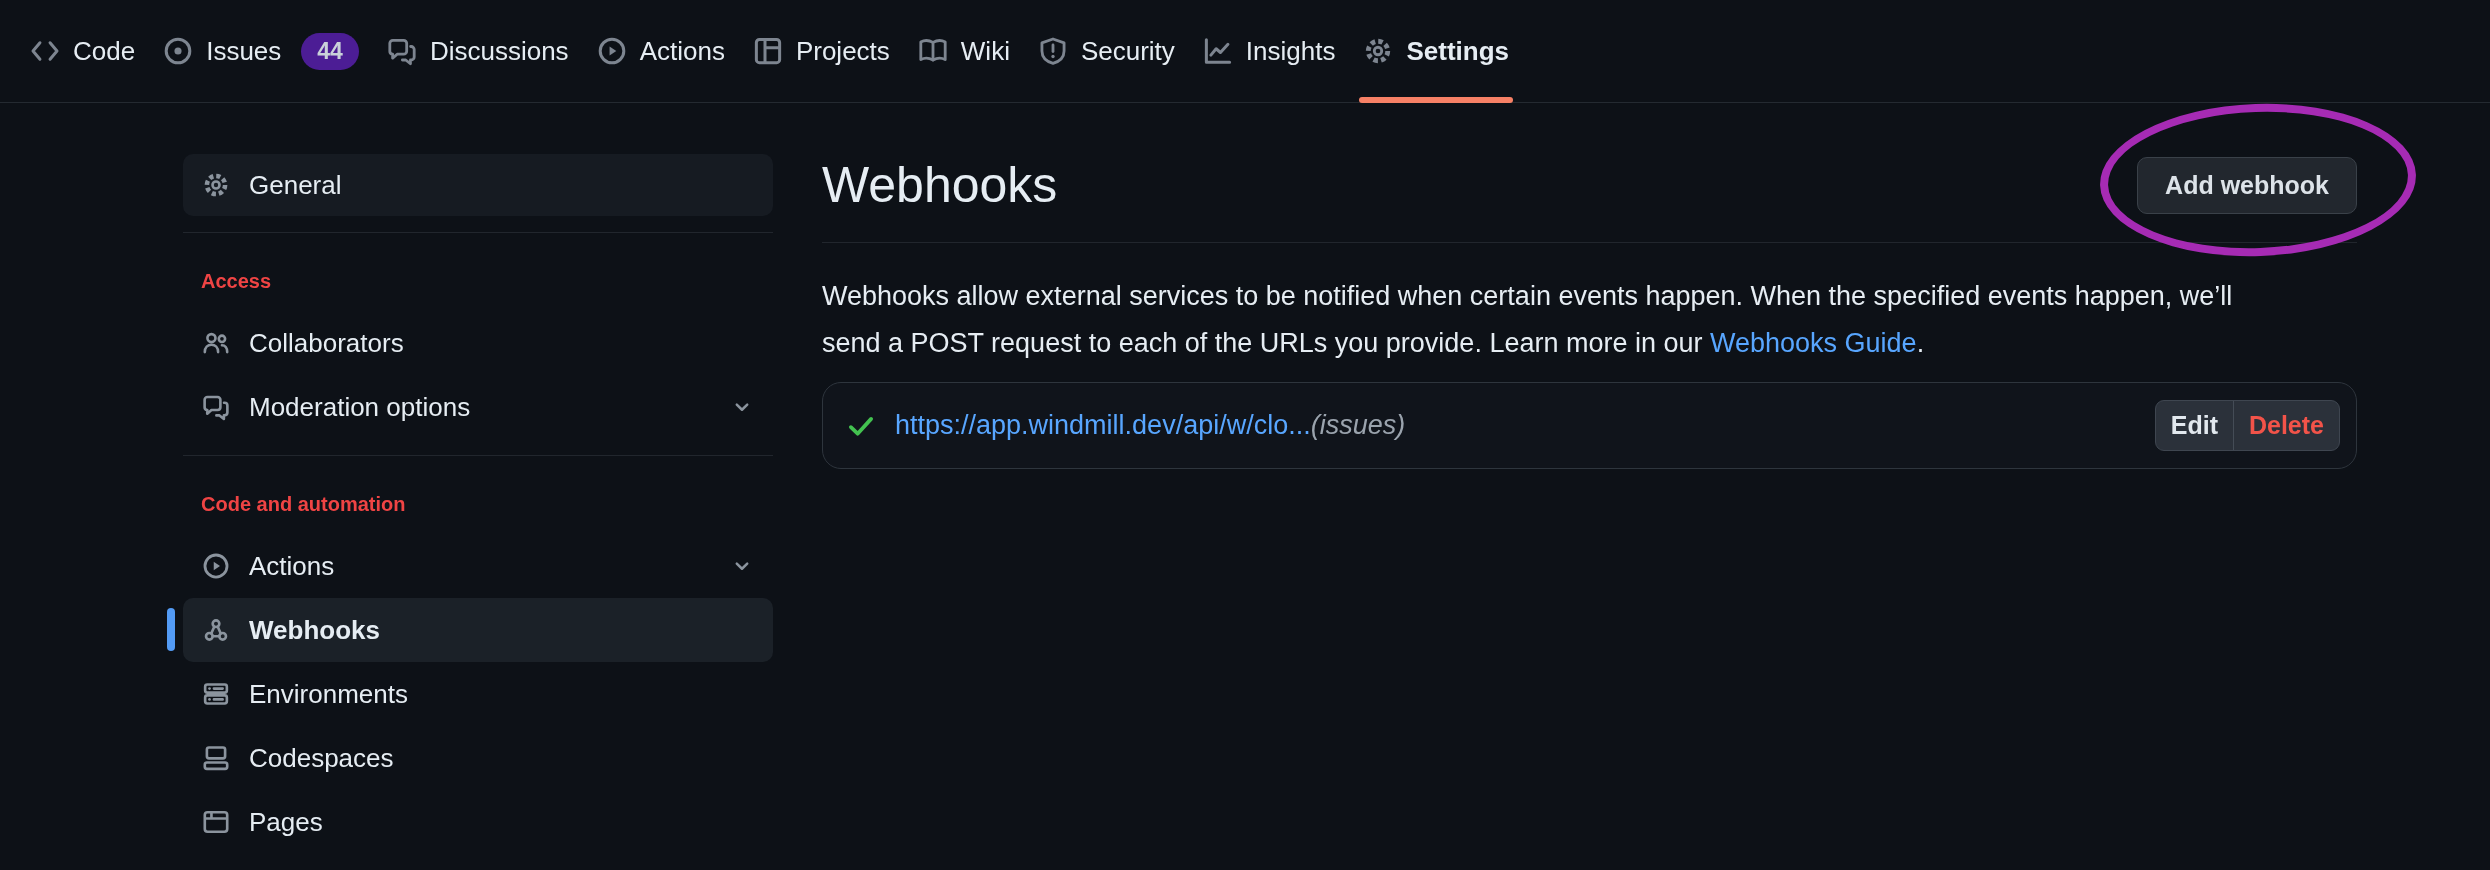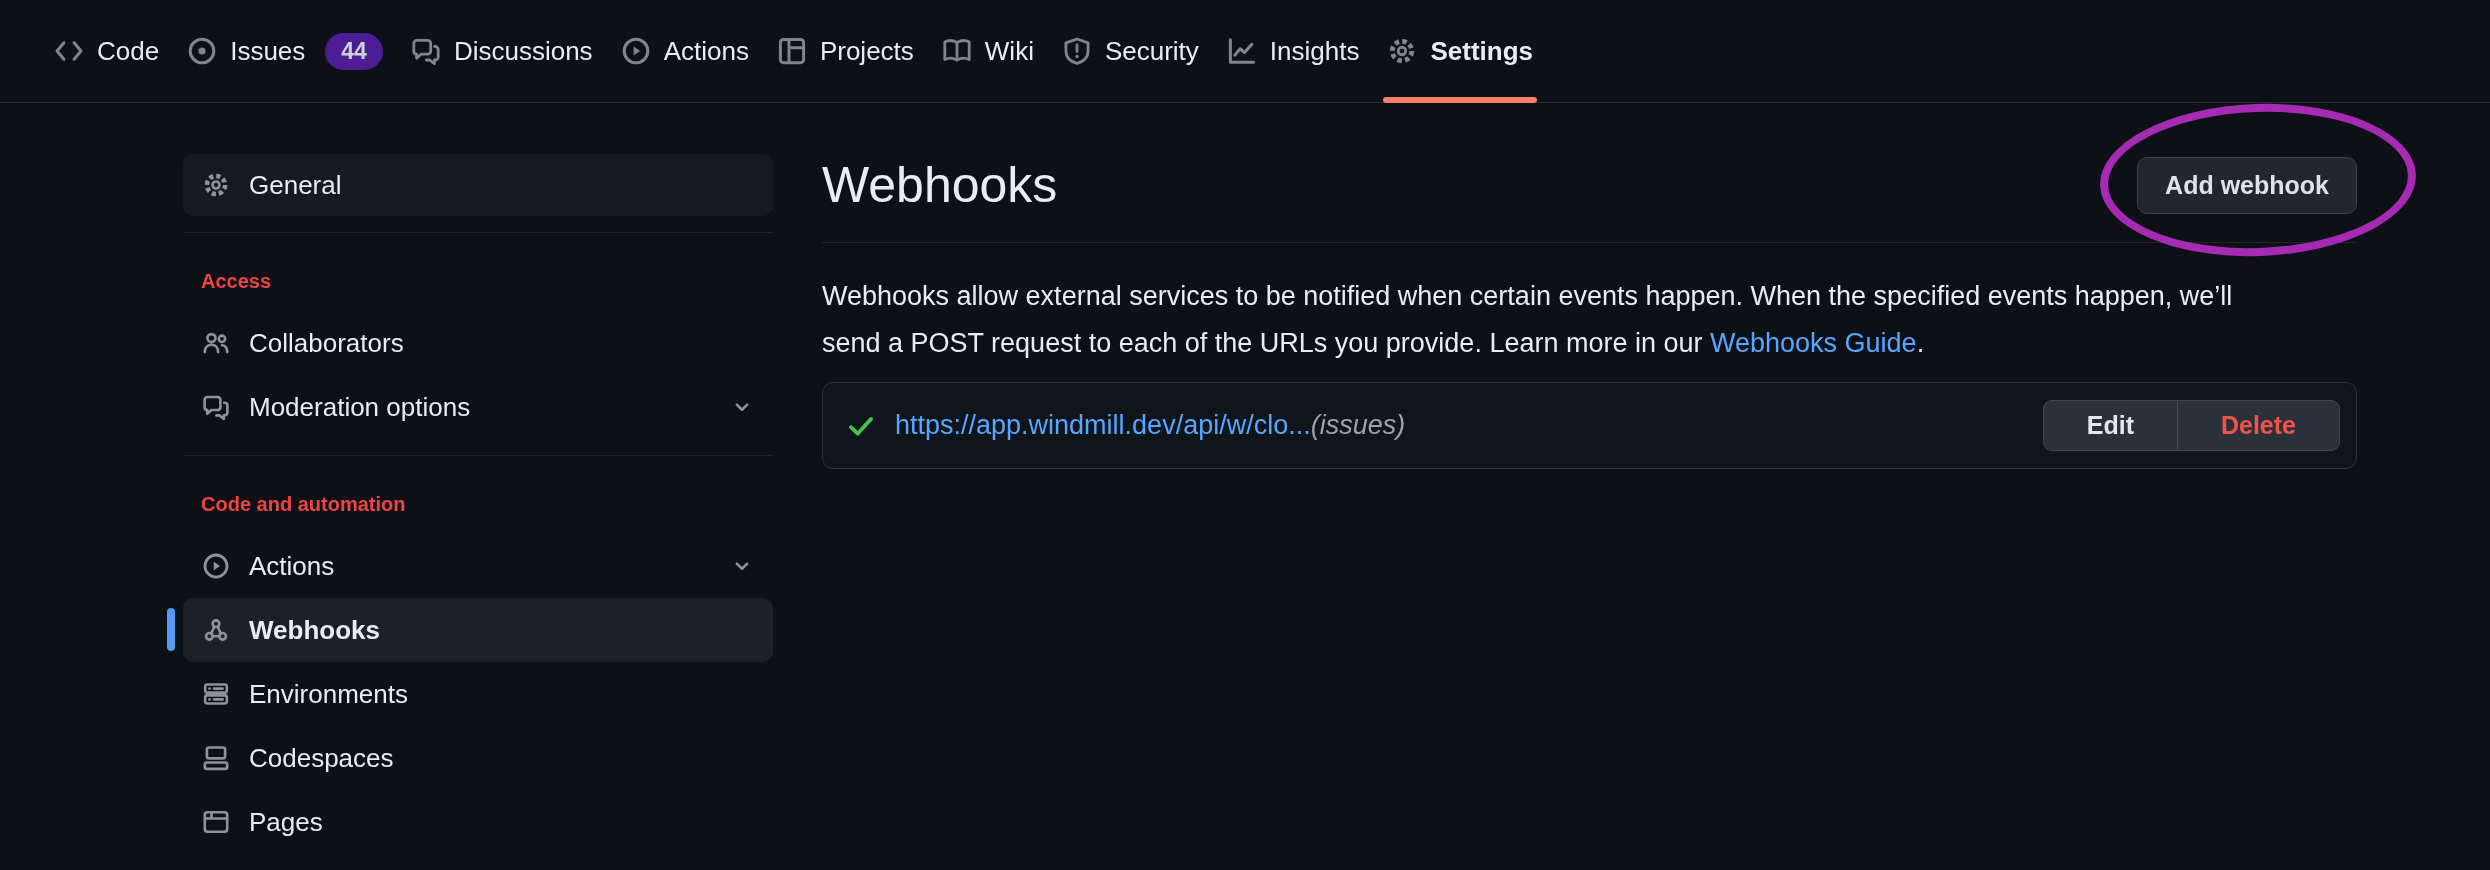--- a/index.html
+++ b/index.html
@@ -9,21 +9,21 @@
     font-family:"Liberation Sans","DejaVu Sans",sans-serif;
     color:#e6edf3;
     overflow:hidden;
     position:relative;
   }
   svg { display:block; }
 
   
   .topnav {
     position:absolute; top:0; left:0; right:0; height:103px;
-    display:flex; align-items:center; padding-left:40px;
+    display:flex; align-items:center; padding-left:16px;
     border-bottom:1px solid #242a31; background:#0d1117;
   }
   .nav-item {
     position:relative; height:100%;
     display:flex; align-items:center; gap:13px;
     padding:0 14px; font-size:26px; color:#e6edf3; cursor:pointer;
     white-space:nowrap;
   }
   .nav-item .nicon { color:#7d8590; display:flex; }
   .nav-item.active { font-weight:700; }
@@ -75,33 +75,33 @@
   .annotation {
     position:absolute; left:1278px; top:-50px; width:316px; height:152px;
     border:8px solid #a62bb4; border-radius:50%;
     transform:rotate(-2deg); pointer-events:none; z-index:5;
   }
   .desc { margin-top:30px; font-size:27px; line-height:47px; color:#e6edf3; }
   .desc a { color:#58a6ff; text-decoration:none; cursor:pointer; }
 
   .webhook-row {
     margin-top:15px; height:87px;
-    border:1.5px solid #2e353d; border-radius:11px; background:#10141b;
+    border:1.5px solid #2e353d; border-radius:19px; background:#10141b;
     display:flex; align-items:center; padding:0 16px 0 23px;
   }
   .check { color:#43c250; display:flex; }
   .hook-url { margin-left:19px; font-size:27px; color:#58a6ff; text-decoration:none; cursor:pointer; }
   .hook-events { font-size:27px; font-style:italic; color:#9aa3ad; }
   .spacer { flex:1; }
   .btn-group {
     display:flex; align-items:stretch; height:51px;
     background:#2b313a; border:1px solid #3f4650; border-radius:9px; overflow:hidden;
   }
   .btn-seg {
-    display:flex; align-items:center; padding:0 43px;
+    display:flex; align-items:center; padding:0 15px;
     font-size:25px; font-weight:700; color:#e2e8ee; cursor:pointer;
     background:transparent; border:none; font-family:inherit;
   }
   .btn-seg.danger { color:#f25349; border-left:1px solid #444c56; }
 </style>
 </head>
 <body>
 
 <nav class="topnav">
 

